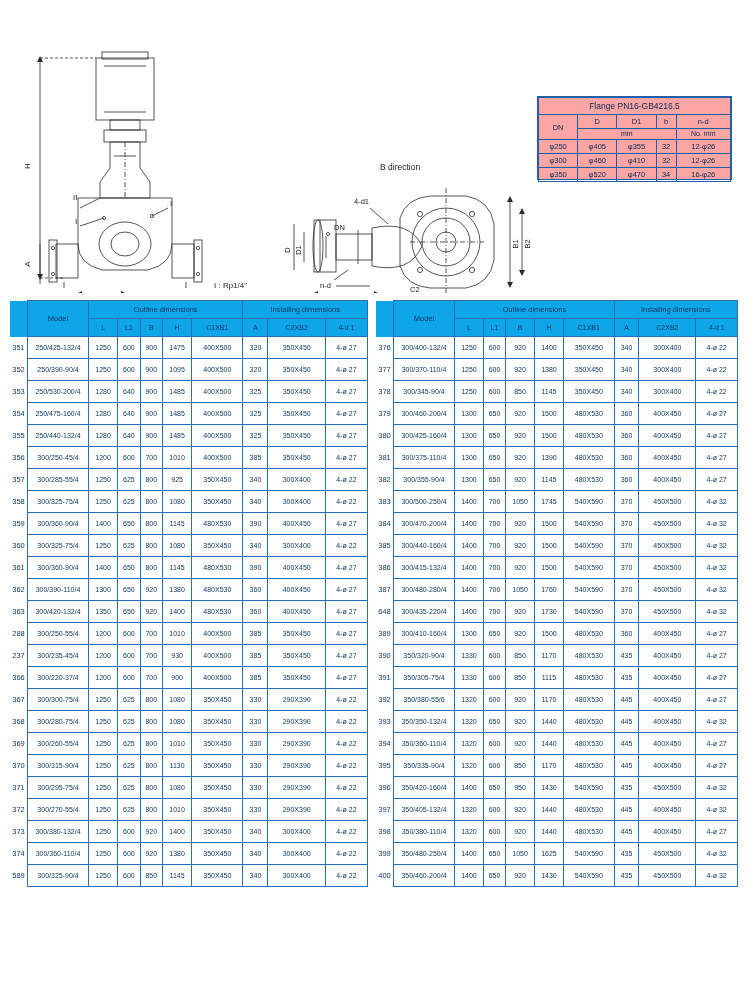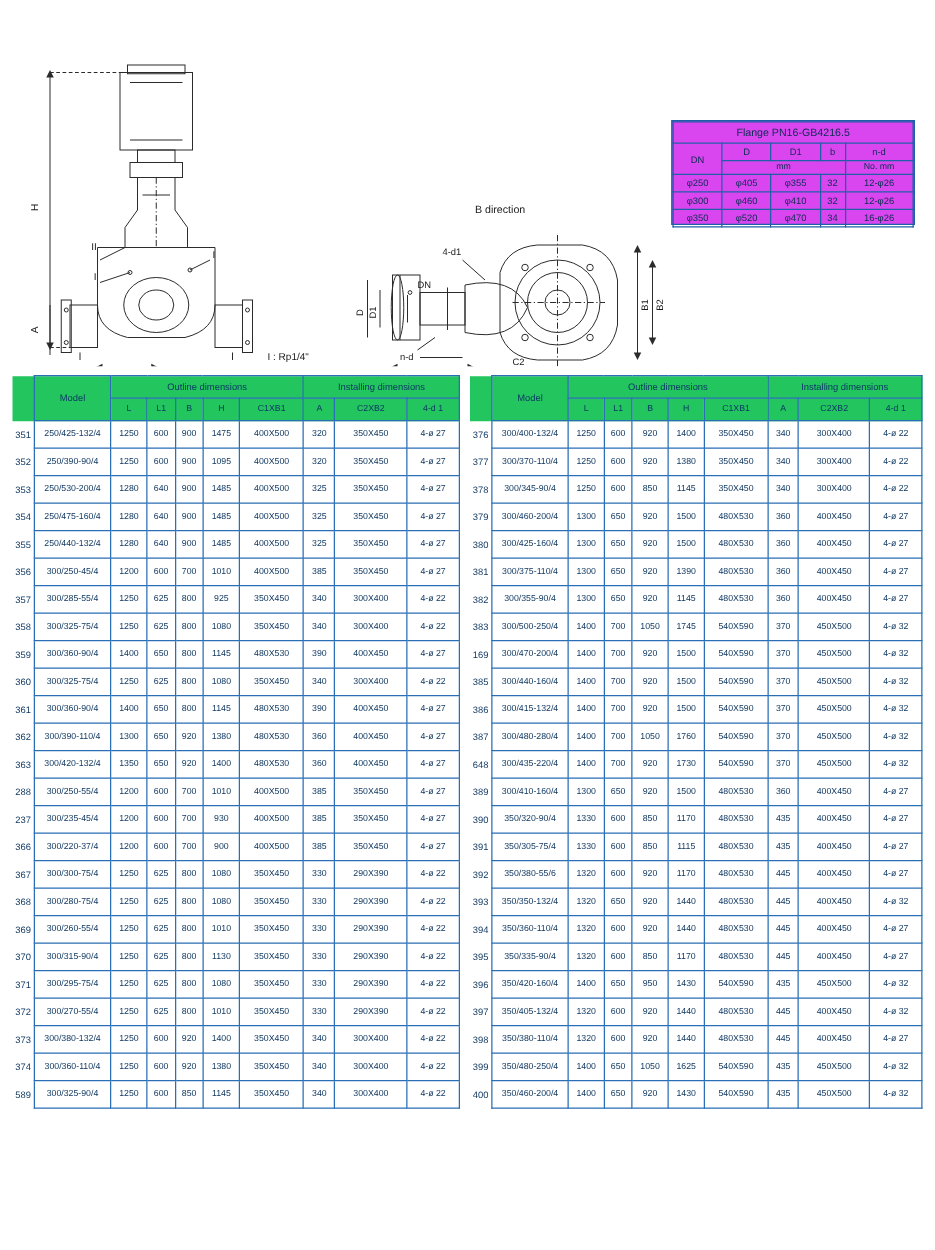--- a/index.html
+++ b/index.html
@@ -17,21 +17,21 @@
     font-family:"Liberation Sans",sans-serif;
   }
 
   
   .drawing{position:absolute;left:18px;top:48px;width:712px;height:245px;}
   .drawing svg{display:block;}
 
   
   .flange{
     position:absolute;left:537px;top:96px;width:193px;height:82px;
-    border:1px solid #1f5fa8;background:#d946ef;
+    border:1px solid #1f5fa8;background:#fca5a5;
   }
   table.flg{border-collapse:collapse;width:100%;font-size:7.5px;color:#0a2c52;}
   table.flg td{border:1px solid #1f5fa8;text-align:center;padding:0;height:13px;line-height:13px;}
   table.flg .ttl{font-size:8.5px;height:16px;line-height:16px;border-bottom:1px solid #1f5fa8;}
   table.flg .sub{font-size:7px;height:10px;line-height:10px;}
 
   
   .tables{position:absolute;left:10px;top:300px;width:728px;}
   .tbl-wrap{position:absolute;top:0;}
   .tbl-left{left:0;width:358px;}
@@ -41,21 +41,21 @@
     font-size:7px;color:#123a63;
     font-family:"Liberation Sans",sans-serif;
   }
   table.dt th,table.dt td{
     border:1px solid #2a6fb5;
     text-align:center;vertical-align:middle;
     padding:0;height:21px;line-height:21px;
     white-space:nowrap;
   }
   table.dt thead th{
-    background:#22c55e;font-weight:normal;font-size:7.5px;color:#0d3a66;text-align:center;
+    background:#0ea5e9;font-weight:normal;font-size:7.5px;color:#0d3a66;text-align:center;
   }
   table.dt thead th.grp{height:17px;line-height:17px;}
   table.dt thead th.sub{height:17px;line-height:17px;font-size:7px;}
   table.dt td.idx{width:17px;font-size:7.5px;}
   table.dt td.model{font-size:7px;}
   .nb{border:none !important;}
   .hdr-model{width:60px;margin-top:40px;}
   .hdr-num{width:17px;}
 </style>
 </head>
@@ -667,21 +667,21 @@
               <td>1400</td>
               <td>700</td>
               <td>1050</td>
               <td>1745</td>
               <td>540X590</td>
               <td>370</td>
               <td>450X500</td>
               <td>4-ø 32</td>
             </tr>
             <tr>
-              <td class="idx nb">169</td>
+              <td class="idx nb">384</td>
               <td class="model">300/470-200/4</td>
               <td>1400</td>
               <td>700</td>
               <td>920</td>
               <td>1500</td>
               <td>540X590</td>
               <td>370</td>
               <td>450X500</td>
               <td>4-ø 32</td>
             </tr>

